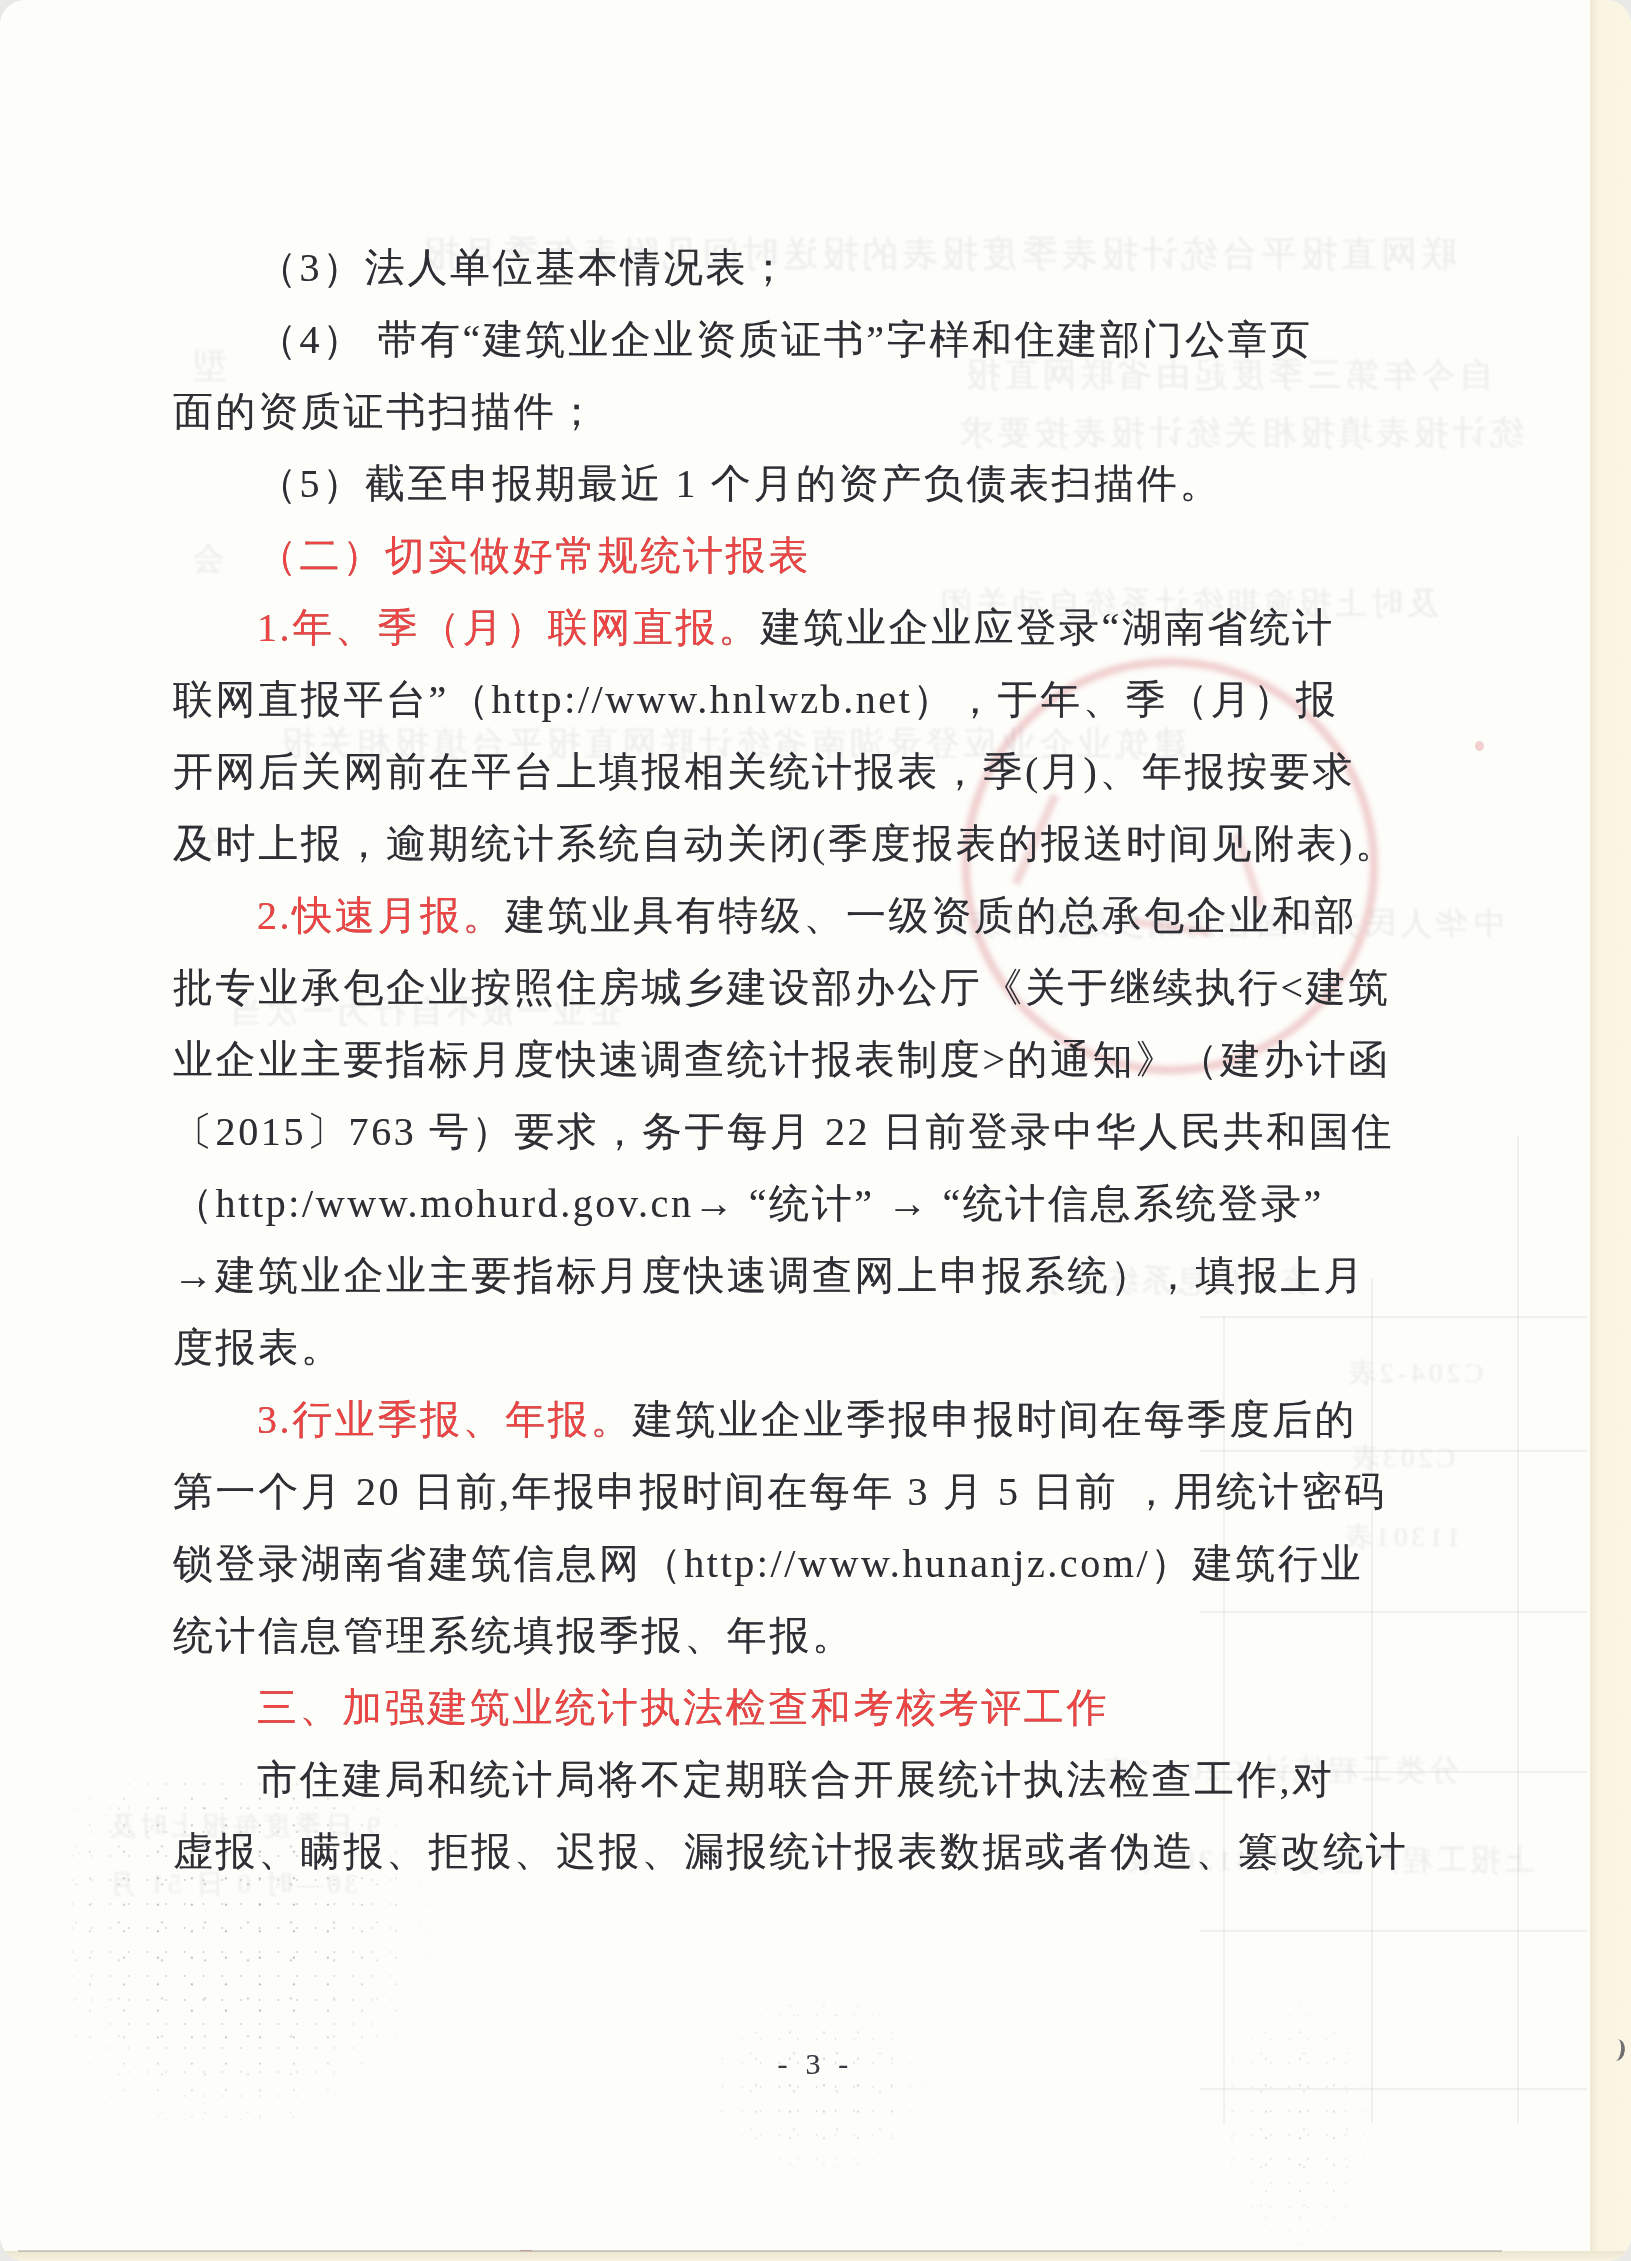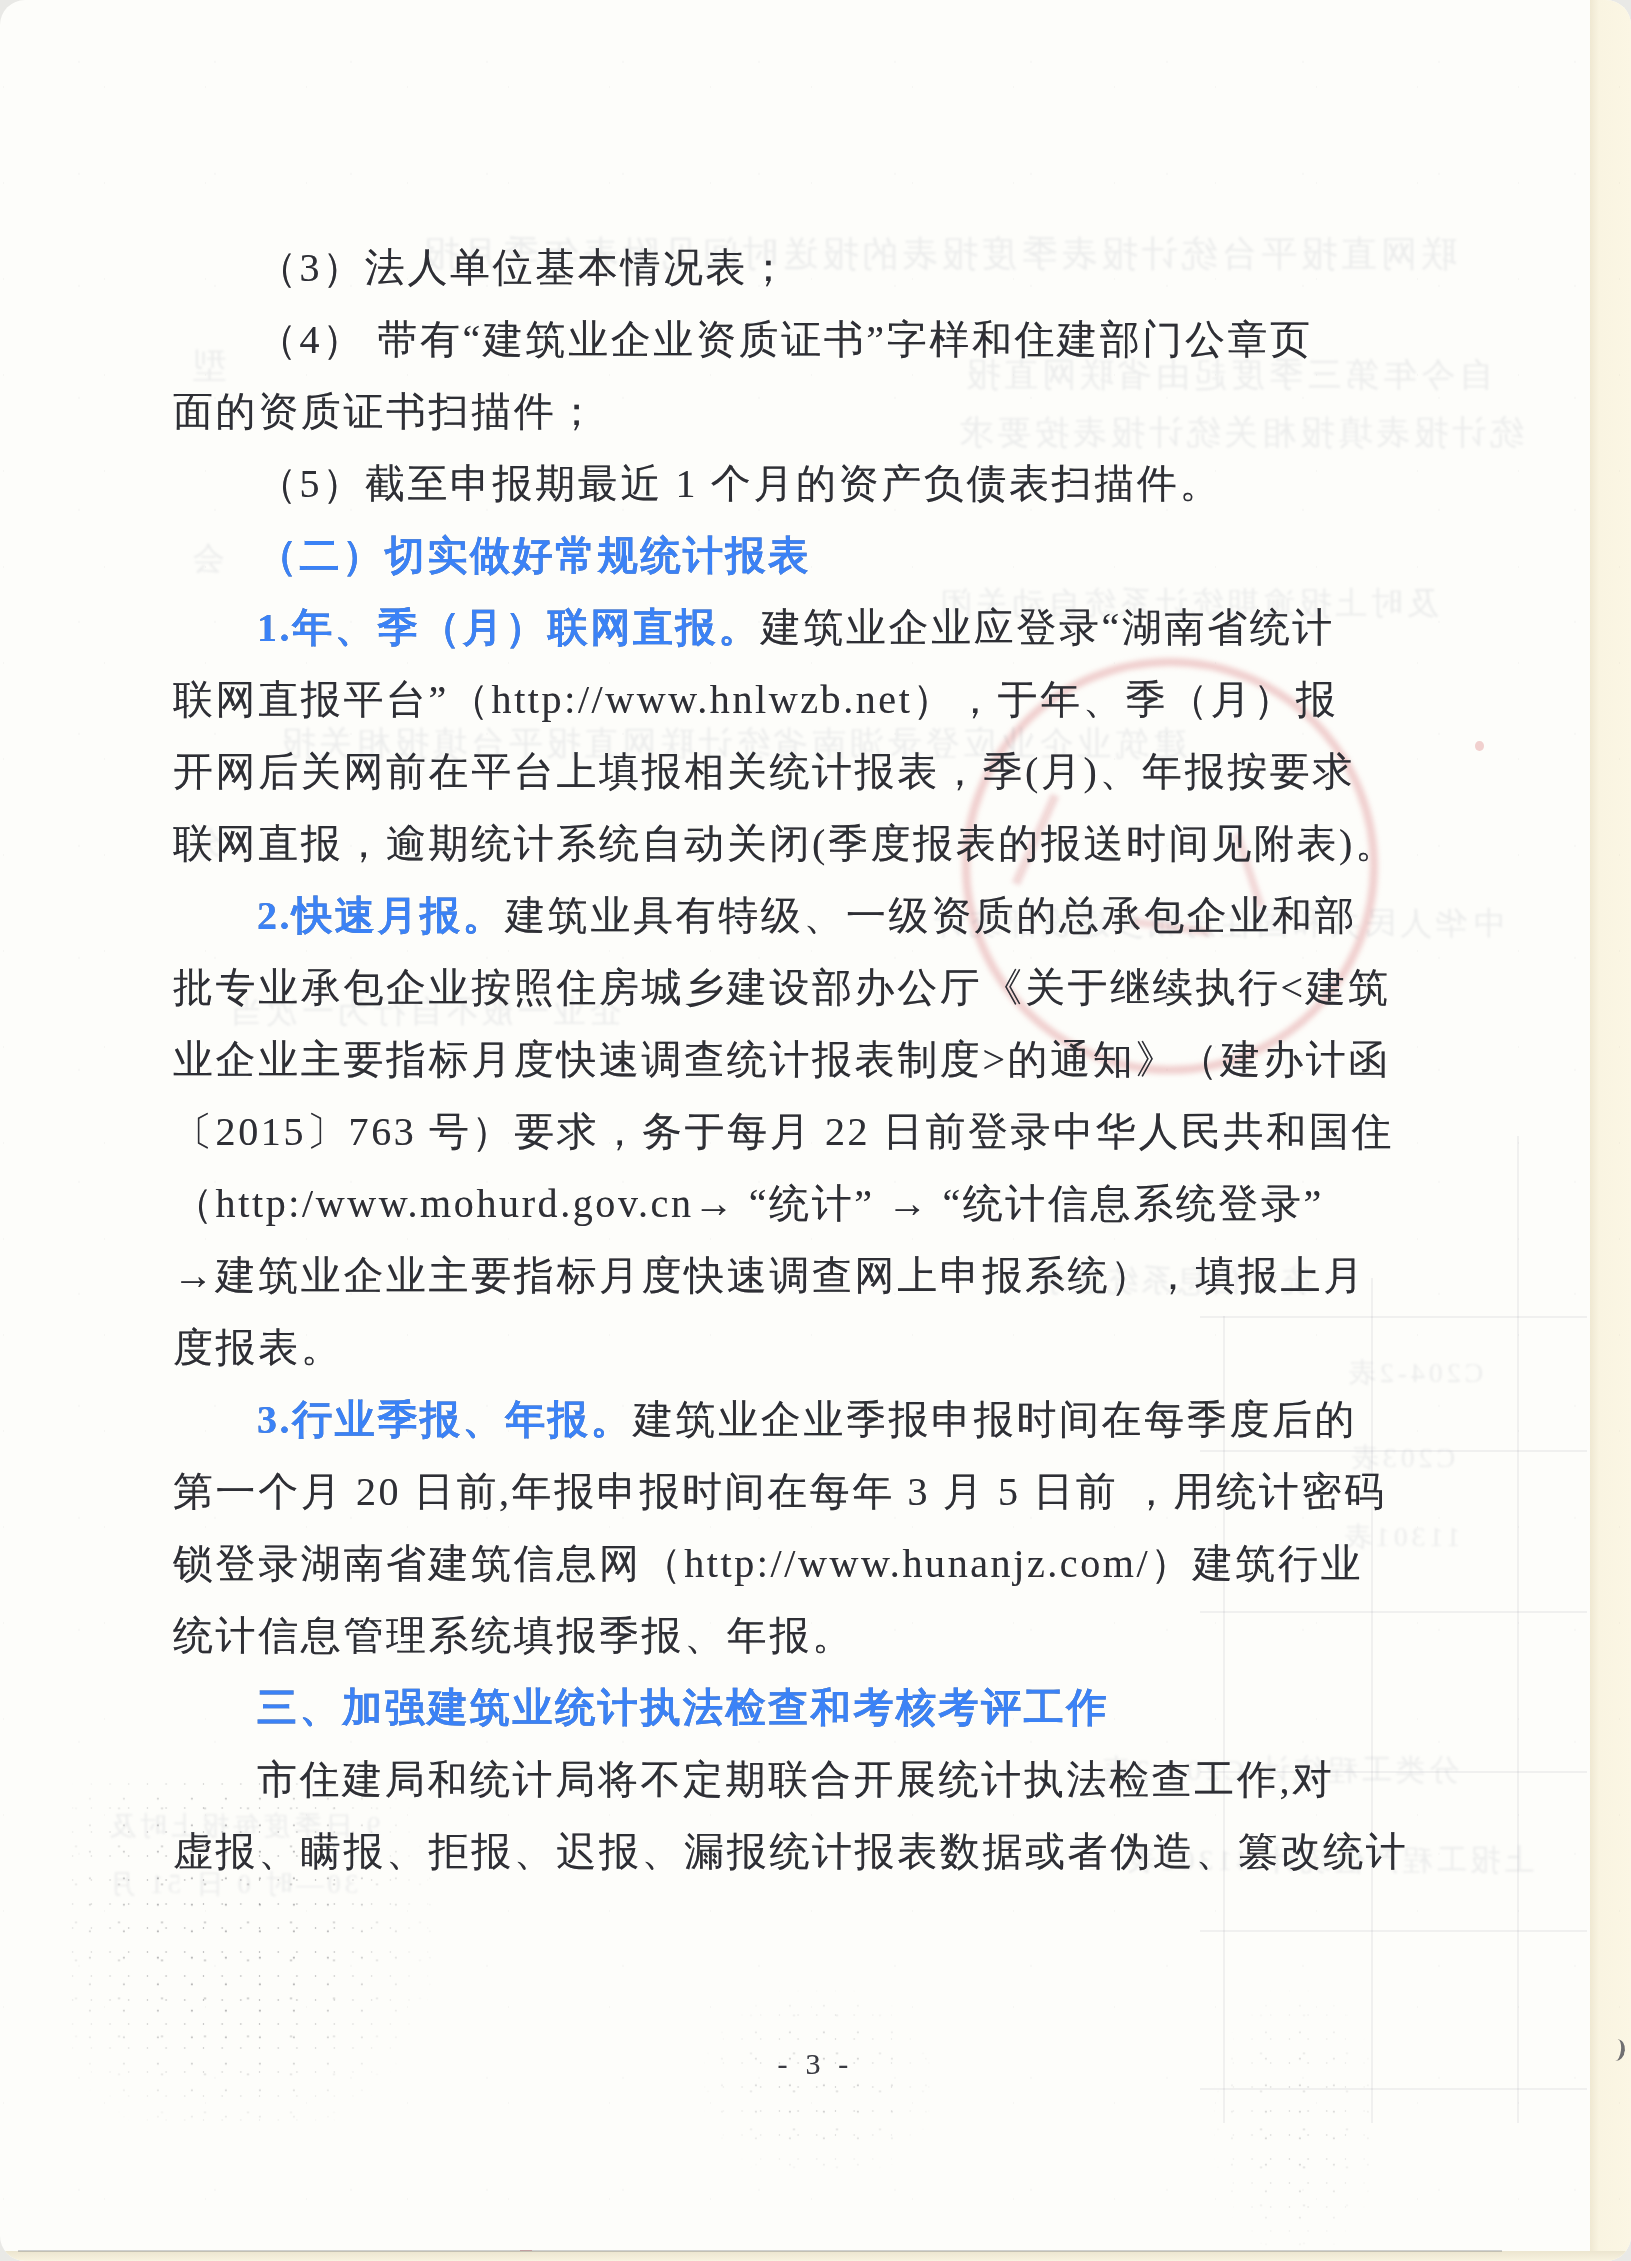--- a/index.html
+++ b/index.html
@@ -89,21 +89,21 @@
   
   #textcol{
     position:absolute;left:173px;top:232px;width:1233px;
     color:#2e2f35;
   }
   .line{
     height:72px;line-height:72px;font-size:40px;letter-spacing:2.6px;
     white-space:nowrap;text-shadow:0 0 0.6px rgba(40,40,52,.45);
   }
   .line.indent{padding-left:84px;}
-  .line b{font-weight:700;color:#3b82f6;text-shadow:0 0 0.6px rgba(20,20,30,.6);}
+  .line b{font-weight:400;color:#ef4444;text-shadow:0 0 0.6px rgba(20,20,30,.6);}
   #pagenum{
     position:absolute;left:0;top:2047px;width:1631px;text-align:center;
     font-size:30px;letter-spacing:5.2px;color:#3a3b42;
     text-shadow:0 0 0.6px rgba(40,40,52,.4);
   }
 </style>
 </head>
 <body>
 
 <div id="page">
@@ -150,21 +150,21 @@
 
   <div id="textcol">
       <div class="line indent"><span>（3）法人单位基本情况表；</span></div>
       <div class="line indent"><span>（4） 带有“建筑业企业资质证书”字样和住建部门公章页</span></div>
       <div class="line"><span>面的资质证书扫描件；</span></div>
       <div class="line indent"><span>（5）截至申报期最近 1 个月的资产负债表扫描件。</span></div>
       <div class="line indent"><b>（二）切实做好常规统计报表</b></div>
       <div class="line indent"><b>1.年、季（月）联网直报。</b><span>建筑业企业应登录“湖南省统计</span></div>
       <div class="line"><span>联网直报平台”（http://www.hnlwzb.net），于年、季（月）报</span></div>
       <div class="line"><span>开网后关网前在平台上填报相关统计报表，季(月)、年报按要求</span></div>
-      <div class="line"><span>联网直报，逾期统计系统自动关闭(季度报表的报送时间见附表)。</span></div>
+      <div class="line"><span>及时上报，逾期统计系统自动关闭(季度报表的报送时间见附表)。</span></div>
       <div class="line indent"><b>2.快速月报。</b><span>建筑业具有特级、一级资质的总承包企业和部</span></div>
       <div class="line"><span>批专业承包企业按照住房城乡建设部办公厅《关于继续执行&lt;建筑</span></div>
       <div class="line"><span>业企业主要指标月度快速调查统计报表制度&gt;的通知》（建办计函</span></div>
       <div class="line"><span>〔2015〕763 号）要求，务于每月 22 日前登录中华人民共和国住</span></div>
       <div class="line"><span>（http:/www.mohurd.gov.cn→ “统计” → “统计信息系统登录”</span></div>
       <div class="line"><span>→建筑业企业主要指标月度快速调查网上申报系统），填报上月</span></div>
       <div class="line"><span>度报表。</span></div>
       <div class="line indent"><b>3.行业季报、年报。</b><span>建筑业企业季报申报时间在每季度后的</span></div>
       <div class="line"><span>第一个月 20 日前,年报申报时间在每年 3 月 5 日前 ，用统计密码</span></div>
       <div class="line"><span>锁登录湖南省建筑信息网（http://www.hunanjz.com/）建筑行业</span></div>

